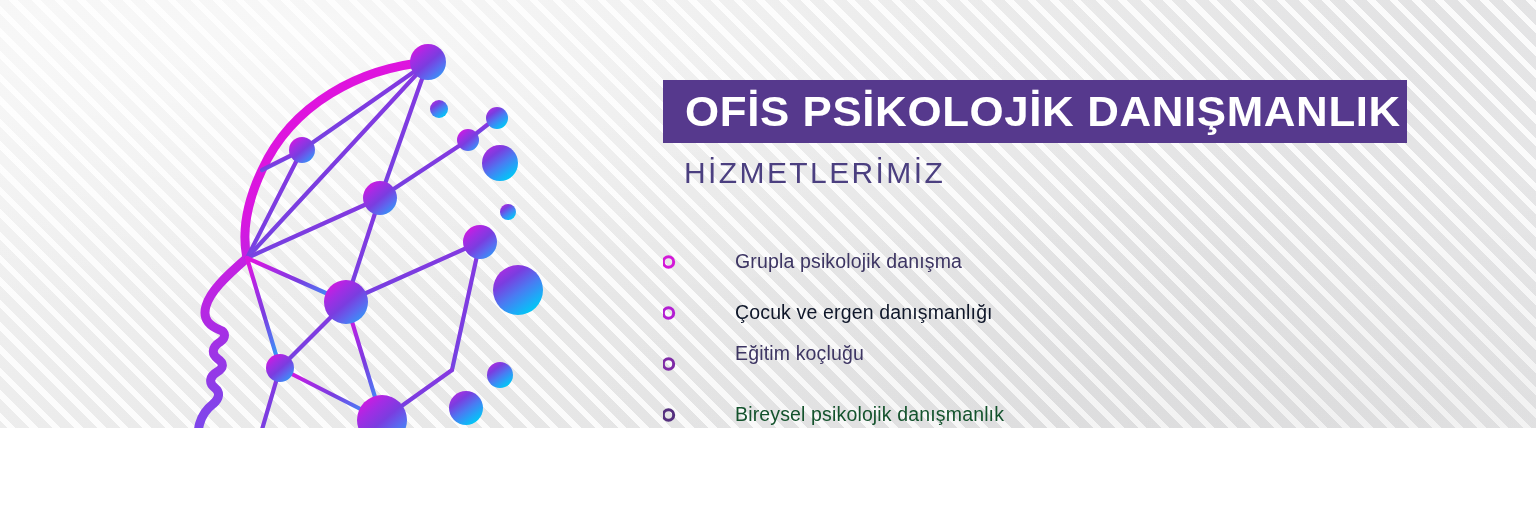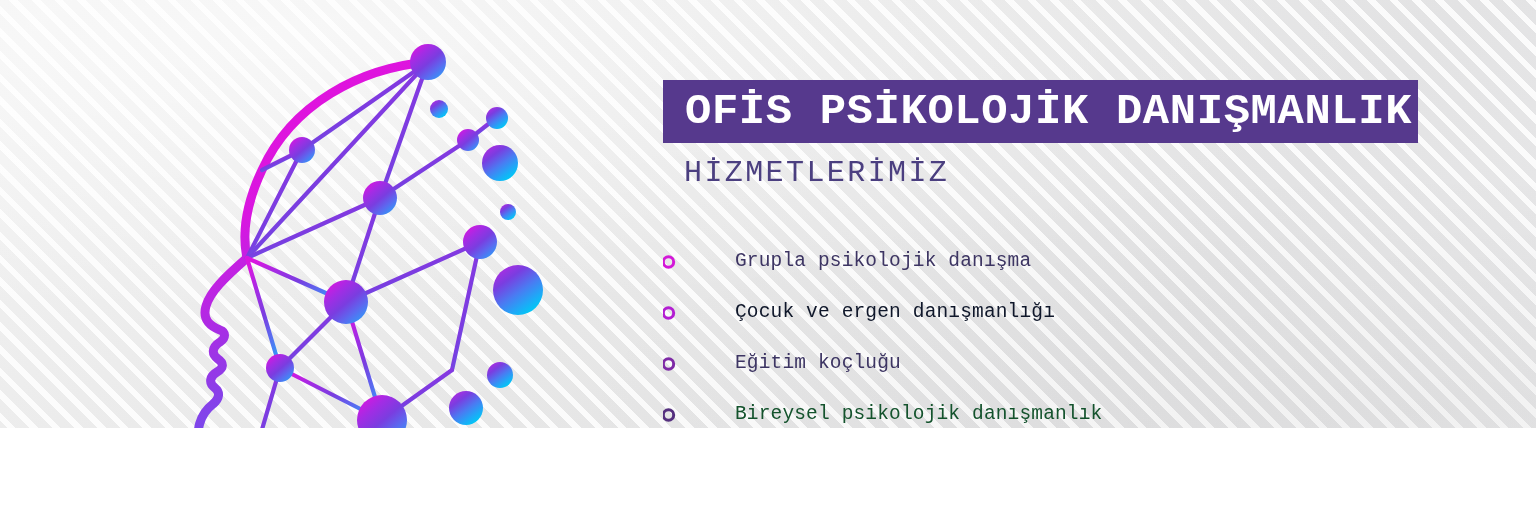--- a/index.html
+++ b/index.html
@@ -5,21 +5,21 @@
   html, body {
     margin: 0;
     padding: 0;
     background: #ffffff;
   }
   #banner {
     position: relative;
     width: 1536px;
     height: 428px;
     overflow: hidden;
-    font-family: Liberation Mono, monospace;
+    font-family: Liberation Sans, sans-serif;
     background: #ebebeb;
   }
   
   #bg-base {
     position: absolute;
     inset: 0;
     background:
       repeating-linear-gradient(
         45deg,
         rgba(255,255,255,0.0)   0px,
@@ -253,21 +253,21 @@
         <circle cx="5.5" cy="116" r="5.2" fill="none" stroke="#7e2aa6" stroke-width="3"></circle>
         <circle cx="5.5" cy="167" r="5.2" fill="none" stroke="#55307f" stroke-width="3"></circle>
       </svg>
 
       <div class="tl-item" style="top:1px;">
         <span class="tl-label" style="color: rgb(61, 53, 99);">Grupla psikolojik danışma</span>
       </div>
       <div class="tl-item" style="top:52px;">
         <span class="tl-label" style="color: #0f172a;">Çocuk ve ergen danışmanlığı</span>
       </div>
-      <div class="tl-item" style="top:103px;justify-content:flex-end;">
+      <div class="tl-item" style="top:93px;justify-content:flex-end;">
         <span class="tl-label" style="color: rgb(61, 53, 99);">Eğitim koçluğu</span>
       </div>
       <div class="tl-item" style="top:154px;">
         <span class="tl-label" style="color: #14532d;">Bireysel psikolojik danışmanlık</span>
       </div>
 
     </div>
   </div>
 </div>
 

